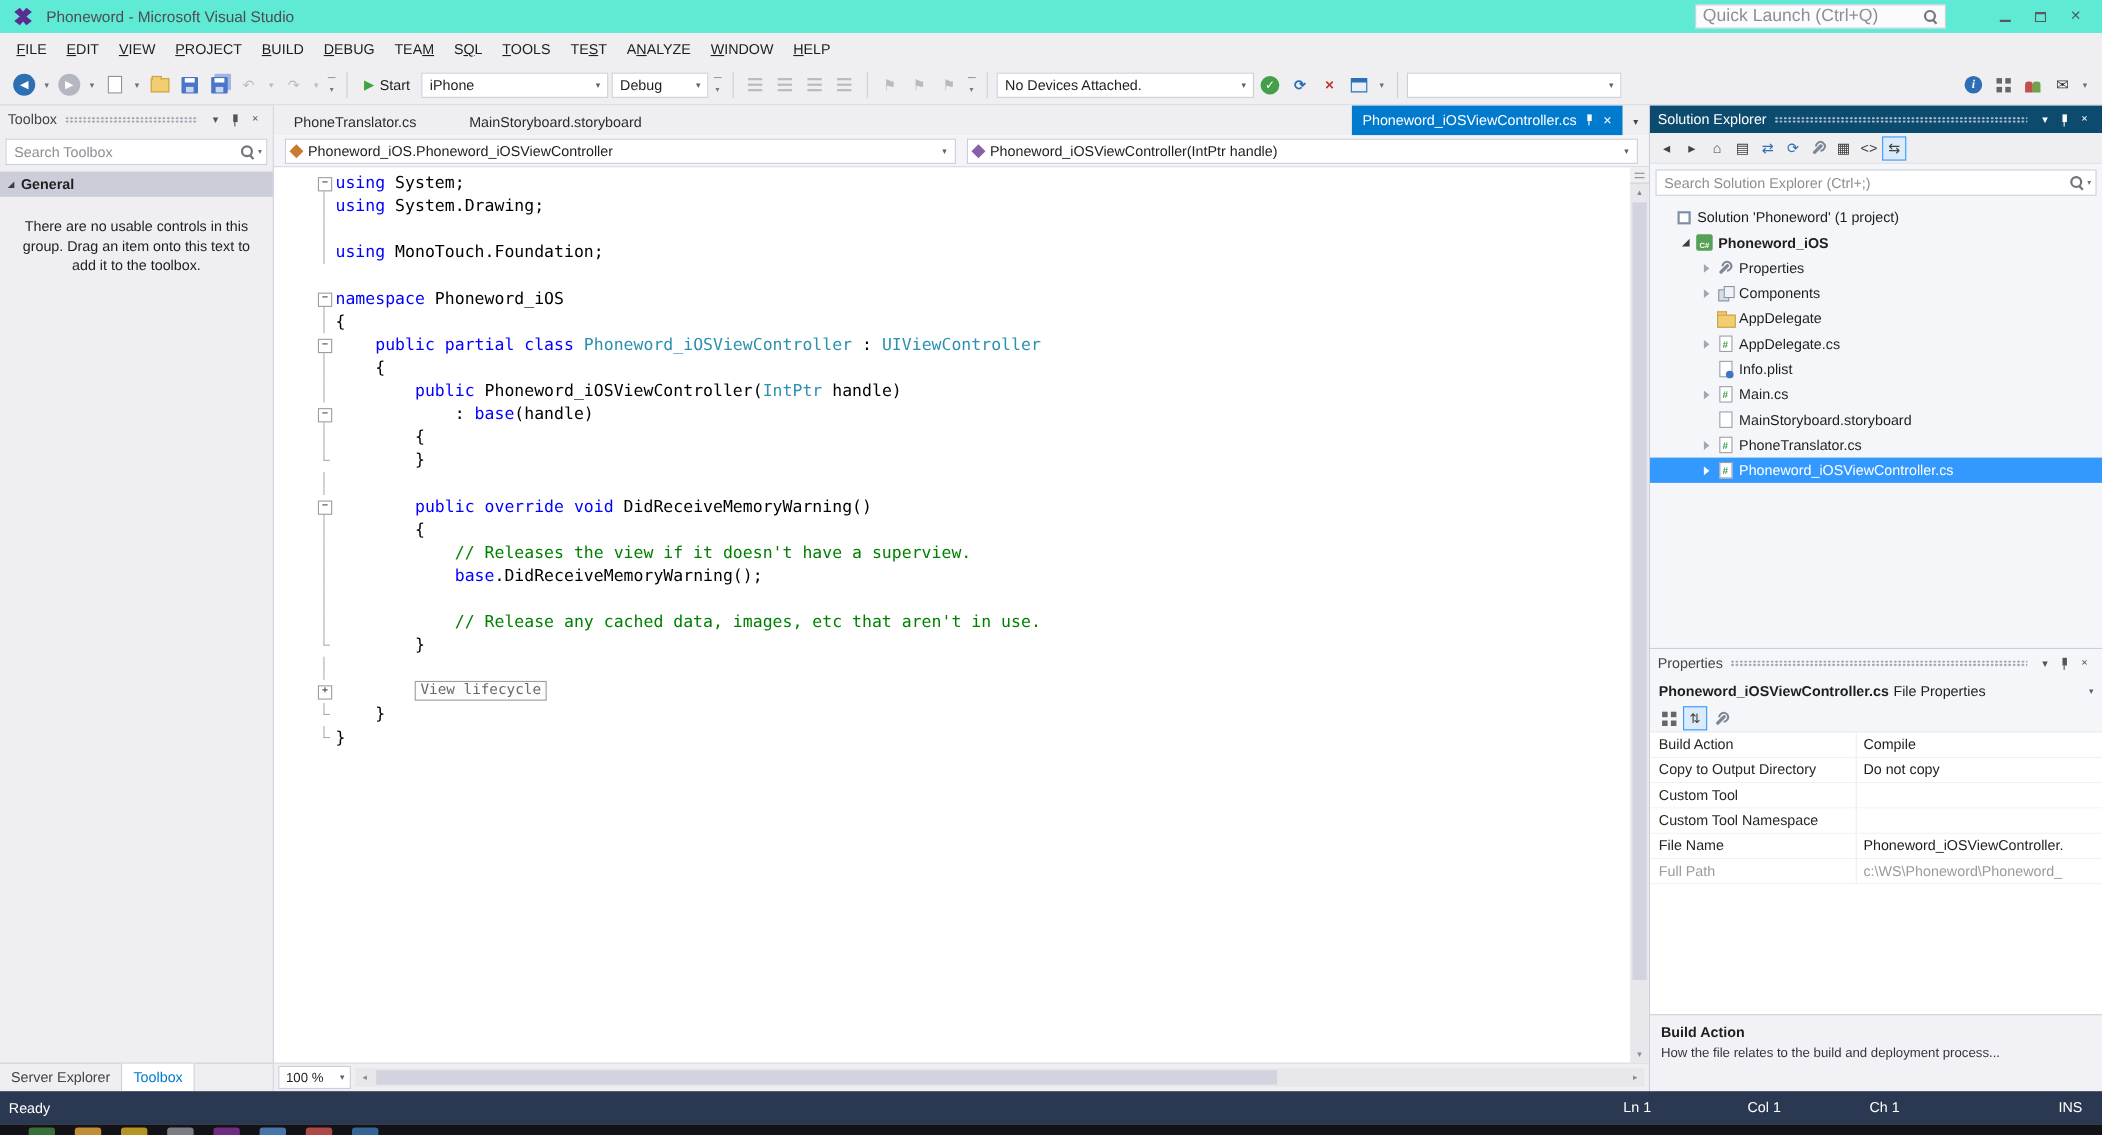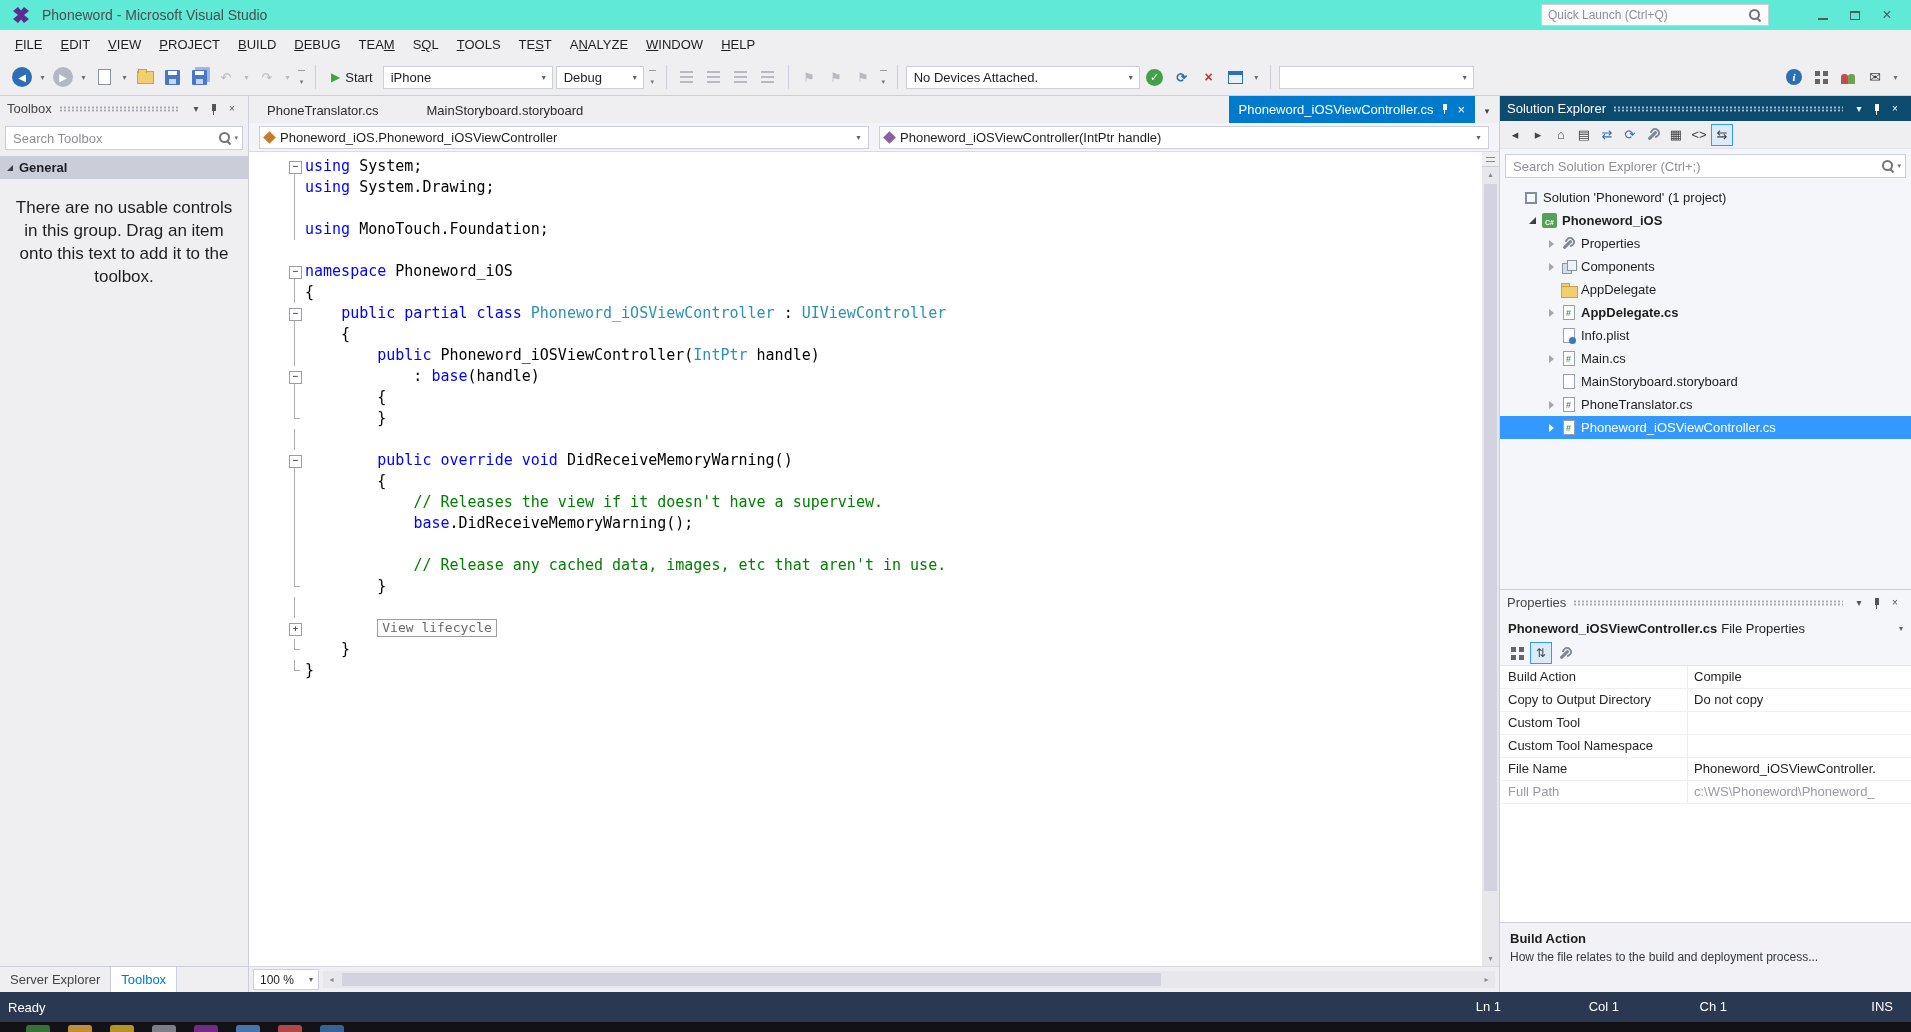--- a/index.html
+++ b/index.html
@@ -5,21 +5,21 @@
   *{box-sizing:border-box;margin:0;padding:0}
   html,body{width:1911px;height:1032px;overflow:hidden}
   body{font-family:"Liberation Sans",sans-serif;font-size:13px;color:#1E1E1E;background:#EFEFF2}
   .app{width:1911px;height:1032px;display:flex;flex-direction:column}
 
   
   .titlebar{height:30px;display:flex;align-items:center;padding:0 8px;background:#5eead4;flex:none}
   .vs-logo{width:18px;height:18px;margin:0 4px;flex:none}
   .title-text{margin-left:8px;font-size:14px;color:#4D4D52;white-space:nowrap}
   .ql-box{margin-left:auto;width:228px;height:22px;border:1px solid #CCCEDB;background:#FBFBFD;display:flex;align-items:center;padding:0 6px}
-  .ql-text{color:#8E8E95;flex:1;font-size:12px;white-space:nowrap;overflow:hidden}
+  .ql-text{color:#8E8E95;flex:1;font-size:16px;white-space:nowrap;overflow:hidden}
   .mag{position:relative;width:14px;height:14px;flex:none}
   .mag::before{content:"";position:absolute;left:1px;top:1px;width:7px;height:7px;border:2px solid #73737B;border-radius:50%}
   .mag::after{content:"";position:absolute;left:9px;top:9px;width:5px;height:2px;background:#73737B;transform:rotate(45deg);transform-origin:left center}
   .win-btns{display:flex;margin-left:38px}
   .win-btn{width:32px;height:24px;display:flex;align-items:center;justify-content:center;color:#58585E}
   .ic-min{width:10px;height:2px;background:#58585E;margin-top:8px}
   .ic-max{width:10px;height:9px;border:1px solid #58585E;border-top-width:2px}
   .ic-close{font-size:16px;line-height:16px}
 
   
@@ -83,21 +83,21 @@
   .pin::after{content:"";position:absolute;left:5px;top:9px;width:1px;height:4px;background:#555}
   .panel-header.focused .pin::before,.panel-header.focused .pin::after{background:#fff}
 
   
   .toolbox{width:249px;flex:none;border-right:1px solid #CCCEDB;background:#EFEFF2;display:flex;flex-direction:column}
   .search-box{margin:5px 5px 6px 5px;height:24px;border:1px solid #CCCEDB;background:#fff;display:flex;align-items:center;padding:0 4px 0 7px;flex:none}
   .search-box .ph{flex:1;color:#8E8E95;font-size:13px;white-space:nowrap;overflow:hidden}
   .dd-sm{font-size:7px;color:#6E6E76;margin-left:2px}
   .group-header{height:23px;background:#CBCDD9;display:flex;align-items:center;padding:0 7px;gap:6px;font-weight:bold;font-size:13px;color:#1E1E1E;flex:none}
   .tri-exp{width:0;height:0;border-left:6px solid transparent;border-bottom:6px solid #3E3E42}
-  .toolbox-msg{padding:18px 12px;text-align:center;font-size:17px;line-height:1.35;color:#1E1E1E}
+  .toolbox-msg{padding:18px 12px;text-align:center;font-size:13px;line-height:1.35;color:#1E1E1E}
   .bottom-tabs{margin-top:auto;height:26px;display:flex;border-top:1px solid #CCCEDB;flex:none}
   .bottom-tab{padding:0 10px;line-height:25px;font-size:13px;color:#444}
   .bottom-tab.active{background:#FFFFFF;color:#007ACC;border-left:1px solid #CCCEDB;border-right:1px solid #CCCEDB}
 
   
   .editor{flex:1;min-width:0;display:flex;flex-direction:column;background:#fff}
   .tab-well{height:27px;background:#EFEFF2;display:flex;align-items:flex-end;padding-left:8px;flex:none}
   .tab{height:25px;line-height:25px;padding:0 10px;font-size:13px;color:#2B2B2B;white-space:nowrap;flex:none}
   .tab.gap{margin-right:28px}
   .tab.active{margin-left:auto;height:27px;background:#007ACC;color:#fff;display:flex;align-items:center;gap:7px;line-height:27px}
@@ -578,21 +578,21 @@
             </span>
             <span class="tree-label">Components</span>
           </div>
           <div class="tree-row" style="padding-left: 44px;">
             <span class="tree-arrow"></span>
             <span class="tree-icon">
               <span class="fi-folder"></span>
             </span>
             <span class="tree-label">AppDelegate</span>
           </div>
-          <div class="tree-row" style="padding-left: 44px; font-weight: bold;">
+          <div class="tree-row" style="padding-left: 44px;">
             <span class="tree-arrow">
               <span class="arr-col"></span>
             </span>
             <span class="tree-icon">
               <span class="fi-csharp"></span>
             </span>
             <span class="tree-label">AppDelegate.cs</span>
           </div>
           <div class="tree-row" style="padding-left: 44px;">
             <span class="tree-arrow"></span>

